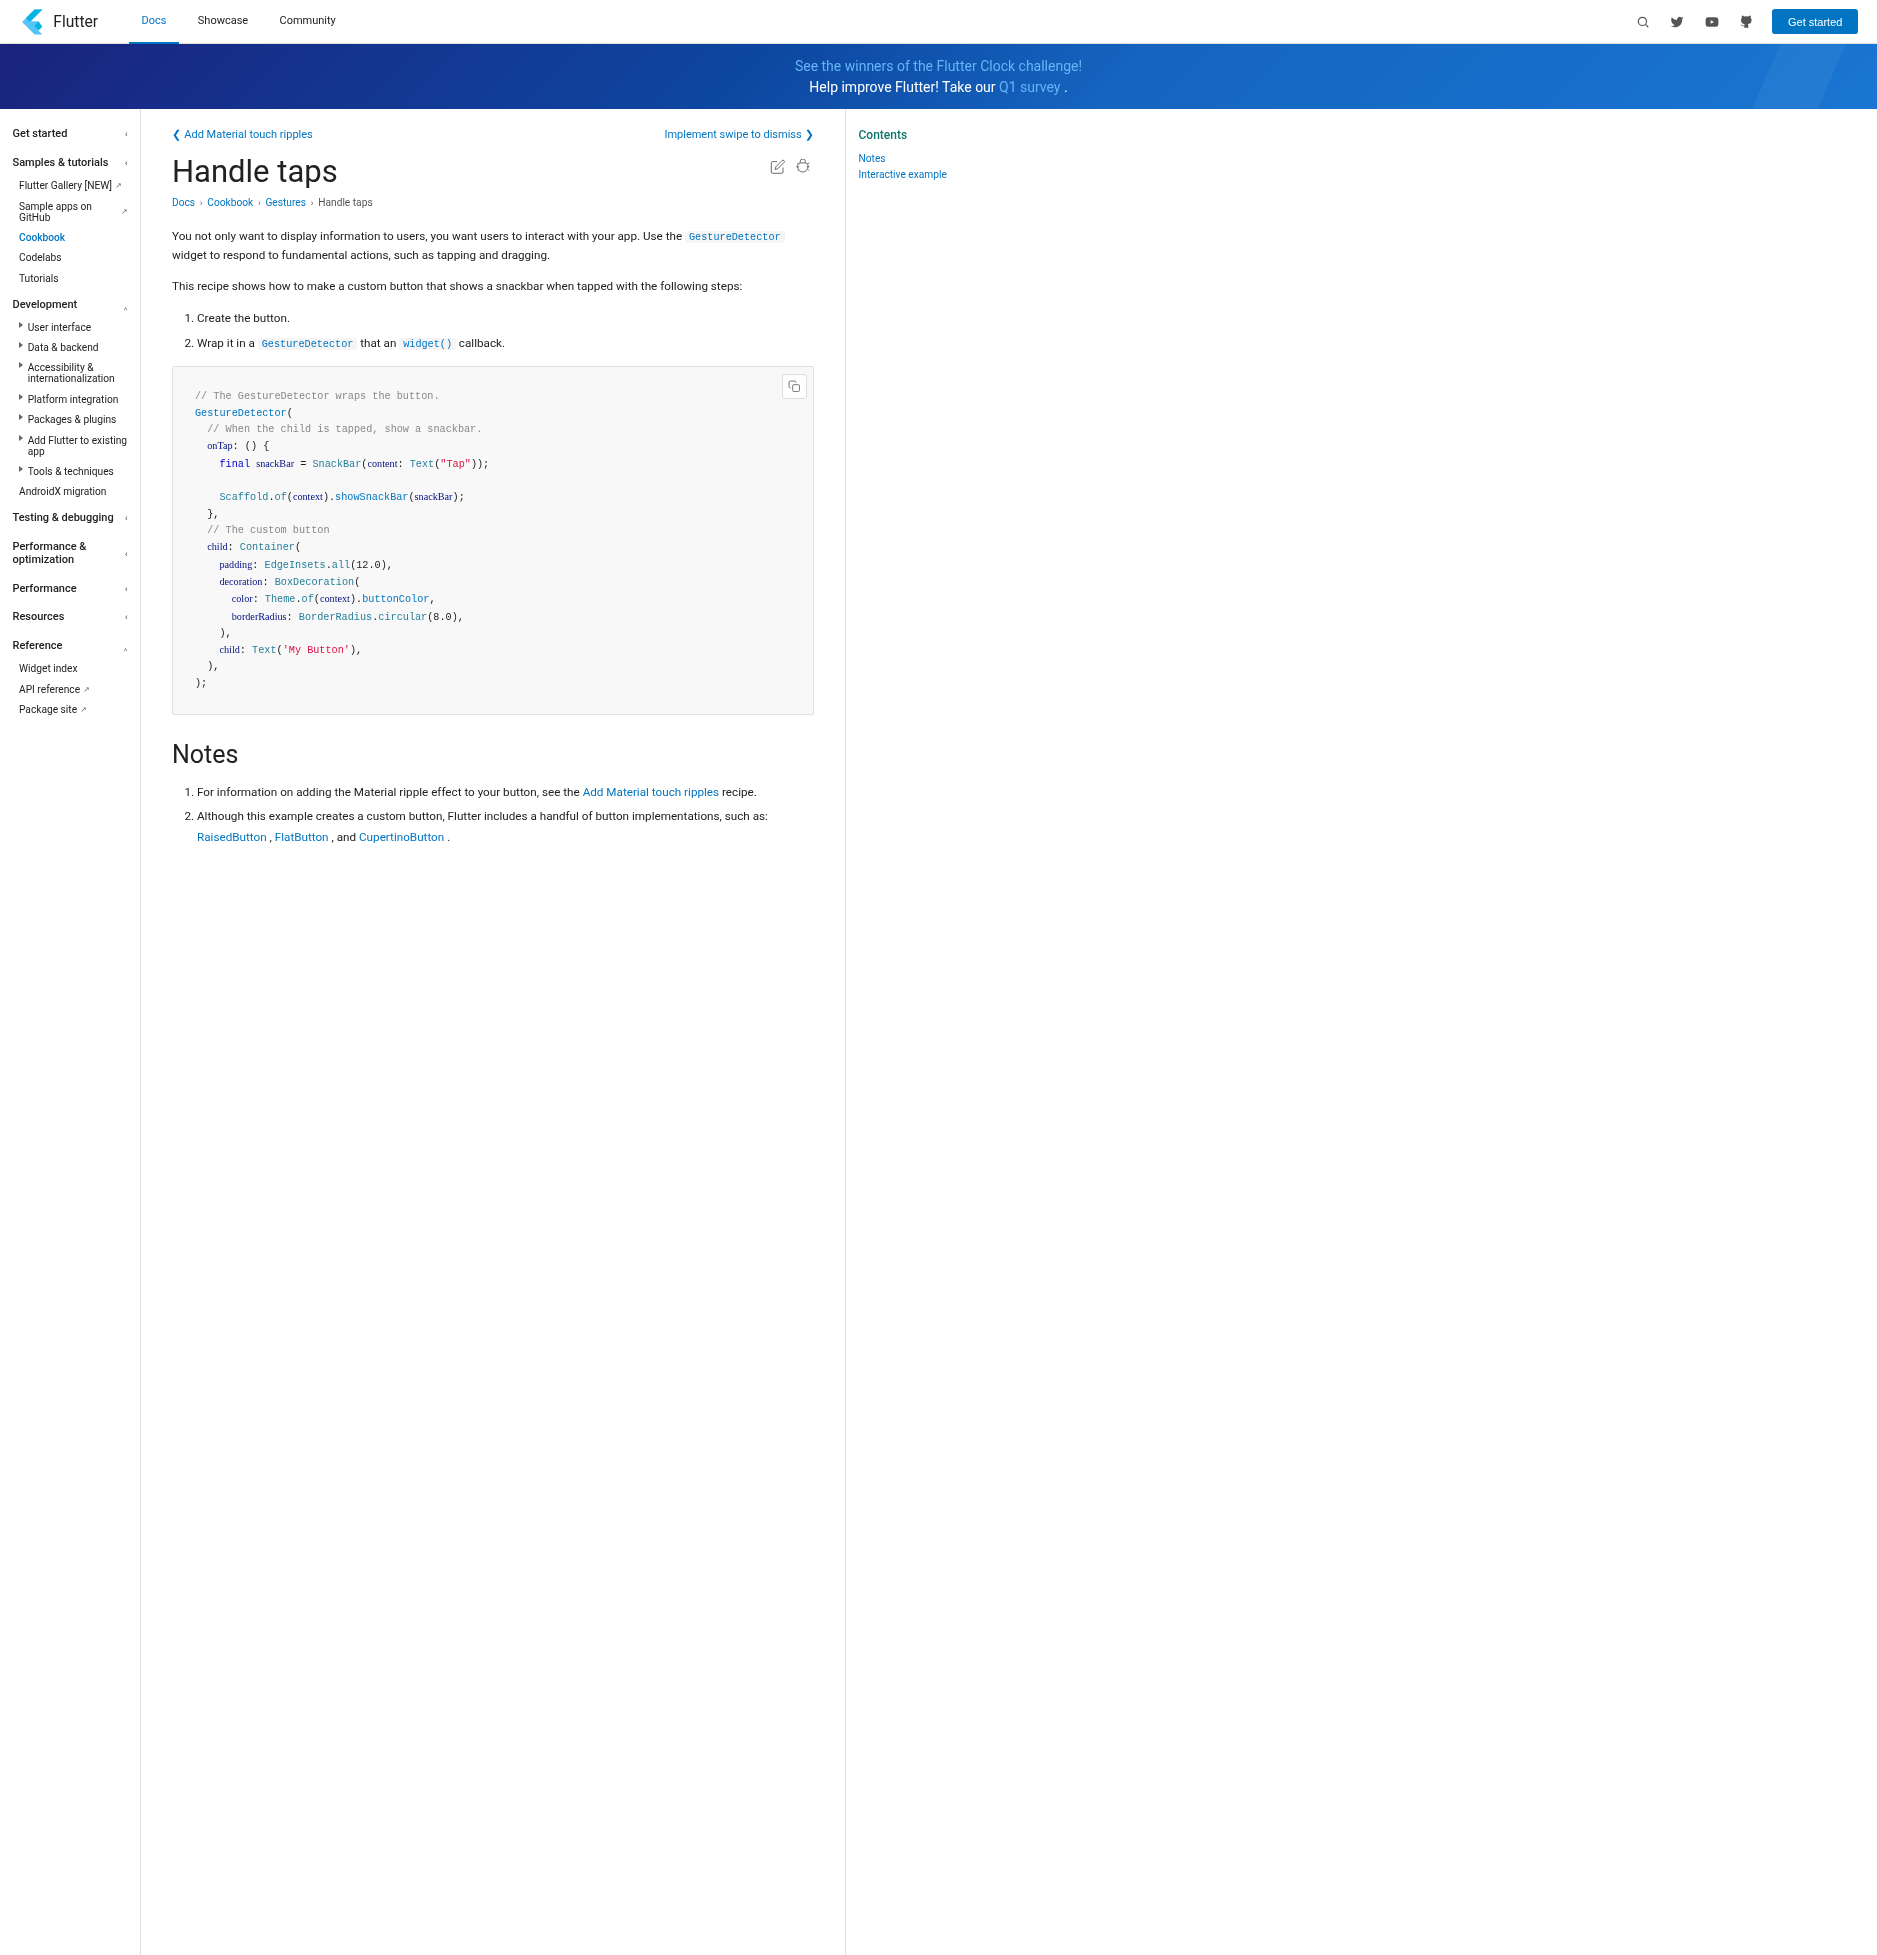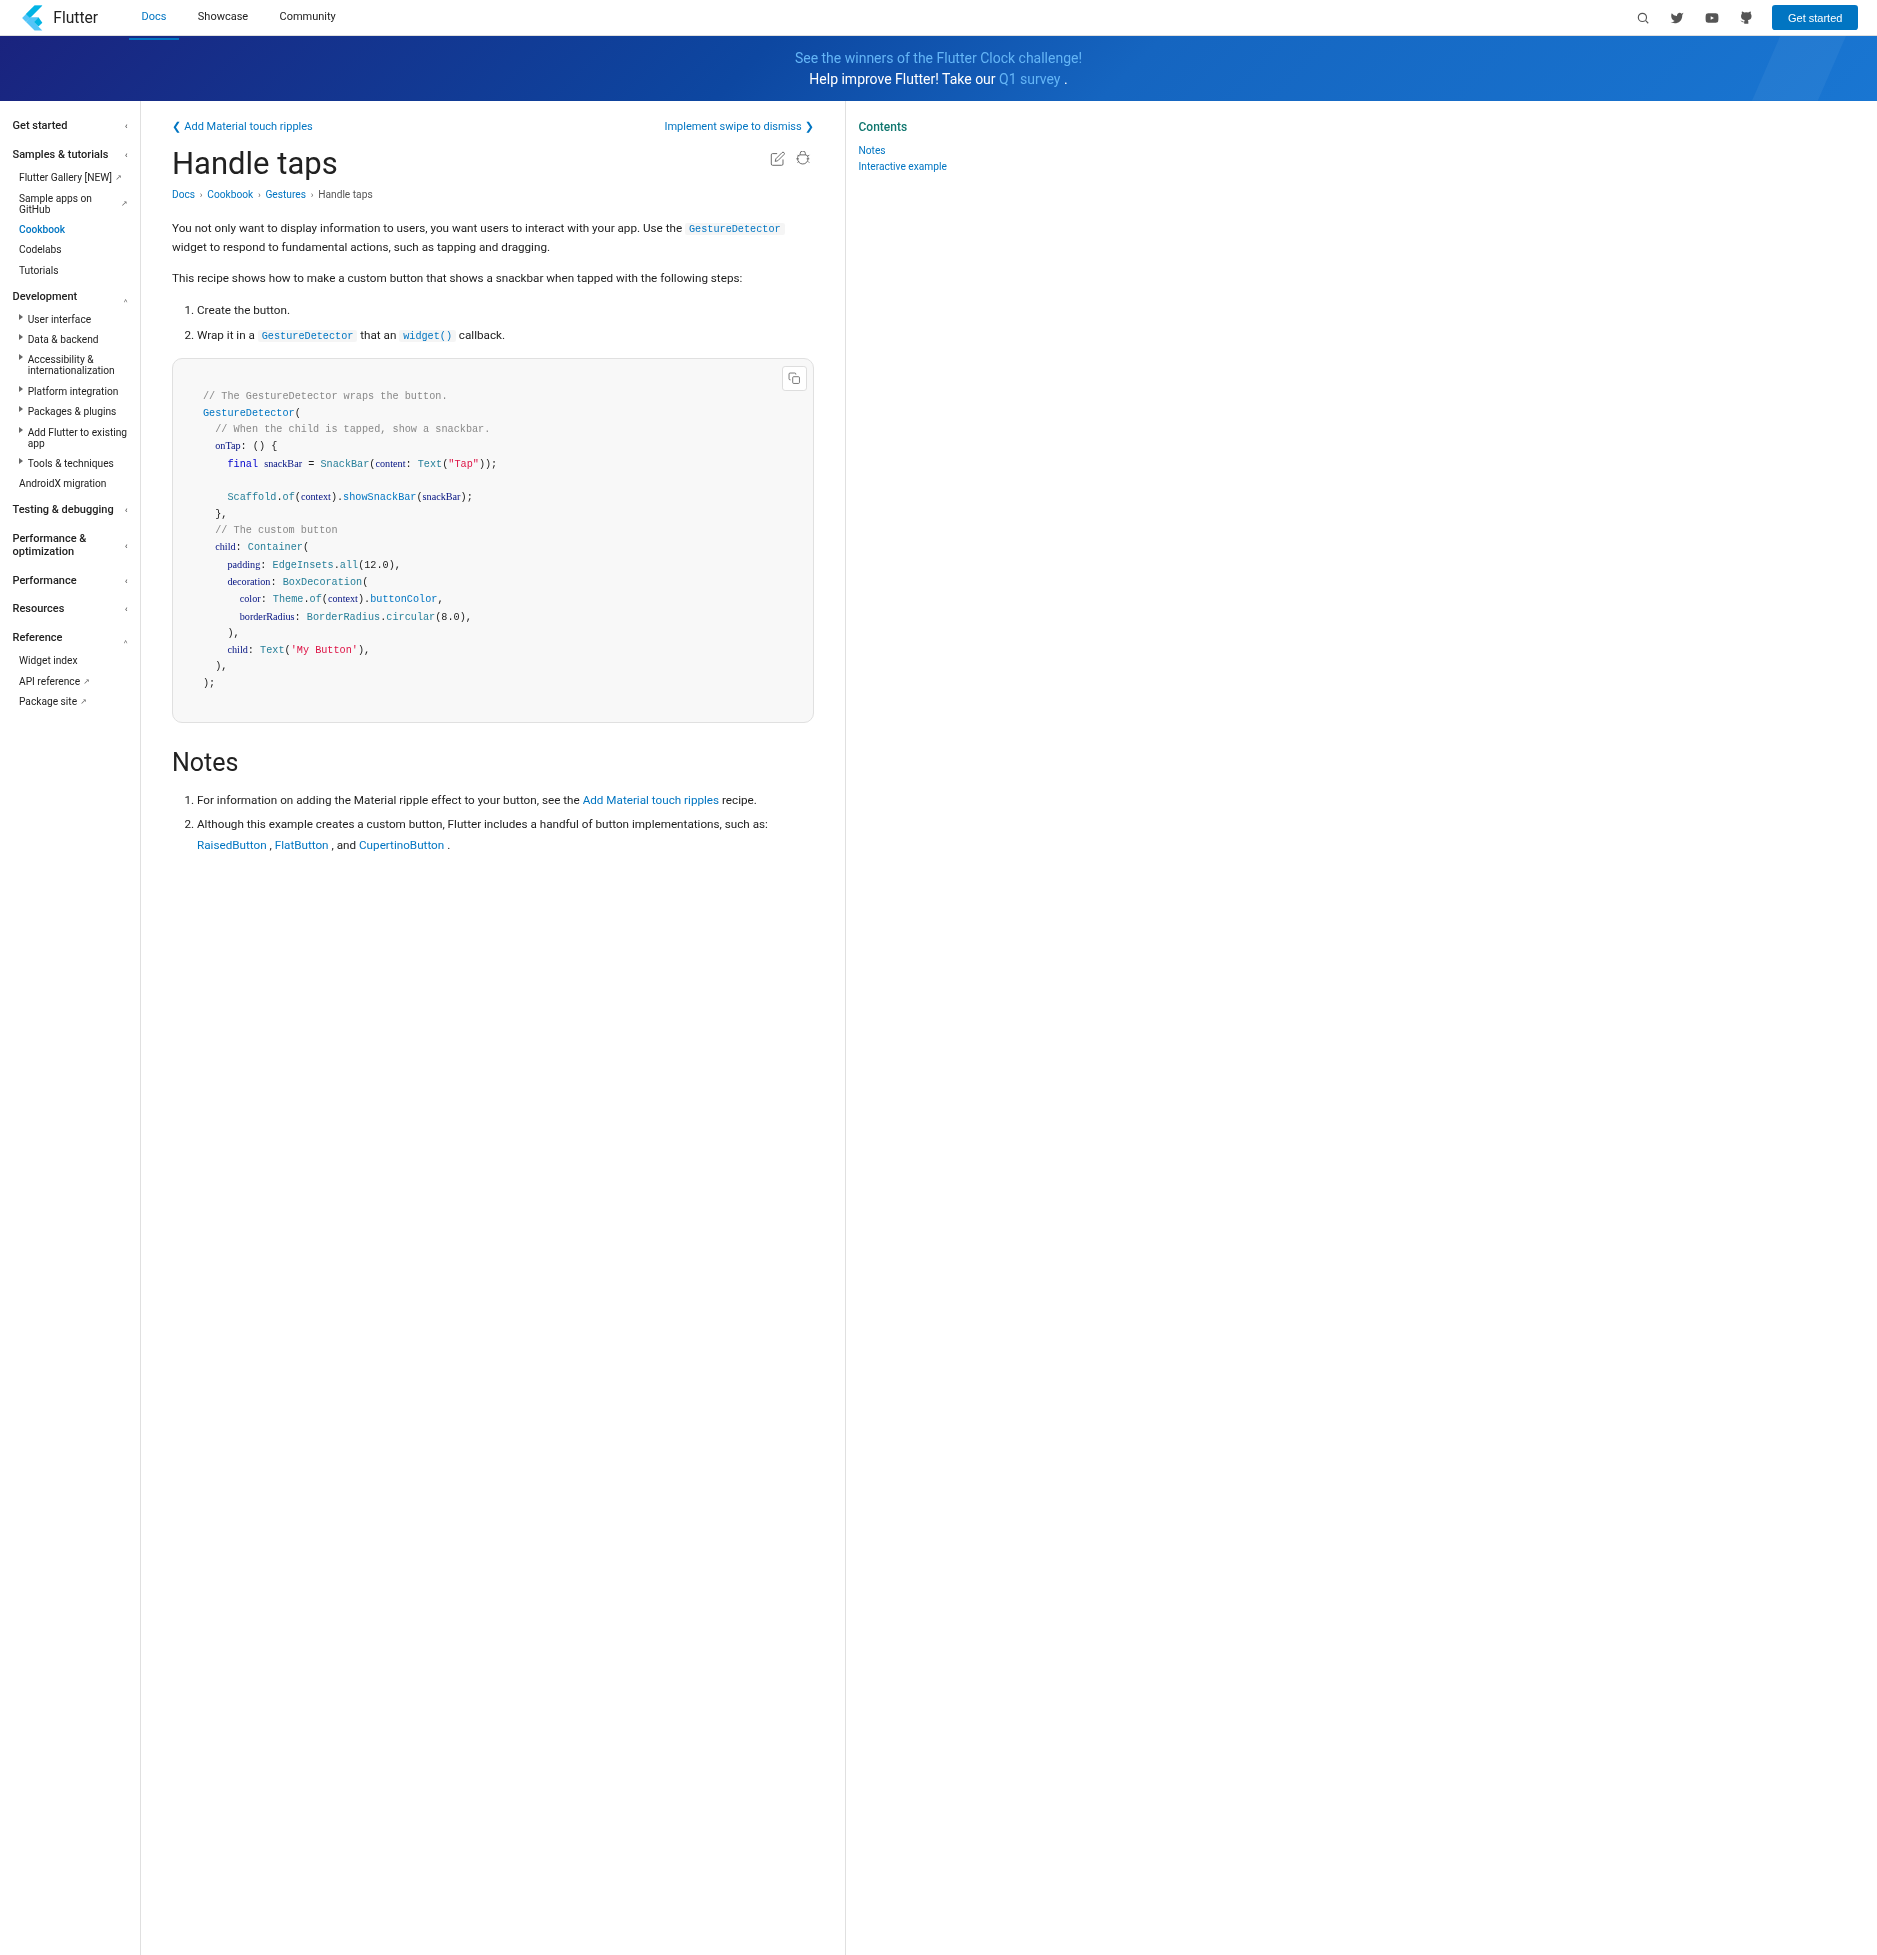--- a/index.html
+++ b/index.html
@@ -3,21 +3,21 @@
   <meta charset="utf-8">
   <style>
     * { box-sizing: border-box; margin: 0; padding: 0; }
     body { font-family: 'Roboto', Arial, sans-serif; font-size: 11px; color: #212121; background: #fff; }
     
     
     .header {
       display: flex;
       align-items: center;
       padding: 0 19px;
-      height: 36px;
+      height: 44px;
       background: #fff;
       border-bottom: 0.8px solid #e0e0e0;
       position: sticky;
       top: 0;
       z-index: 100;
     }
     .header-logo {
       display: flex;
       align-items: center;
       gap: 6.3px;
@@ -276,22 +276,22 @@
       line-height: 1.8;
     }
     .content-list li {
       margin-bottom: 3.1px;
     }
 
     
     .code-block {
       background: #f8f8f8;
       border: 0.8px solid #e0e0e0;
-      border-radius: 10px;
-      padding: 30px;
+      border-radius: 2px;
+      padding: 22px;
       margin: 7px 0;
       font-family: 'Courier New', monospace;
       font-size: 10.2px;
       line-height: 1.6;
       position: relative;
       overflow-x: auto;
     }
     .code-copy-btn {
       position: absolute;
       top: 6.3px;

